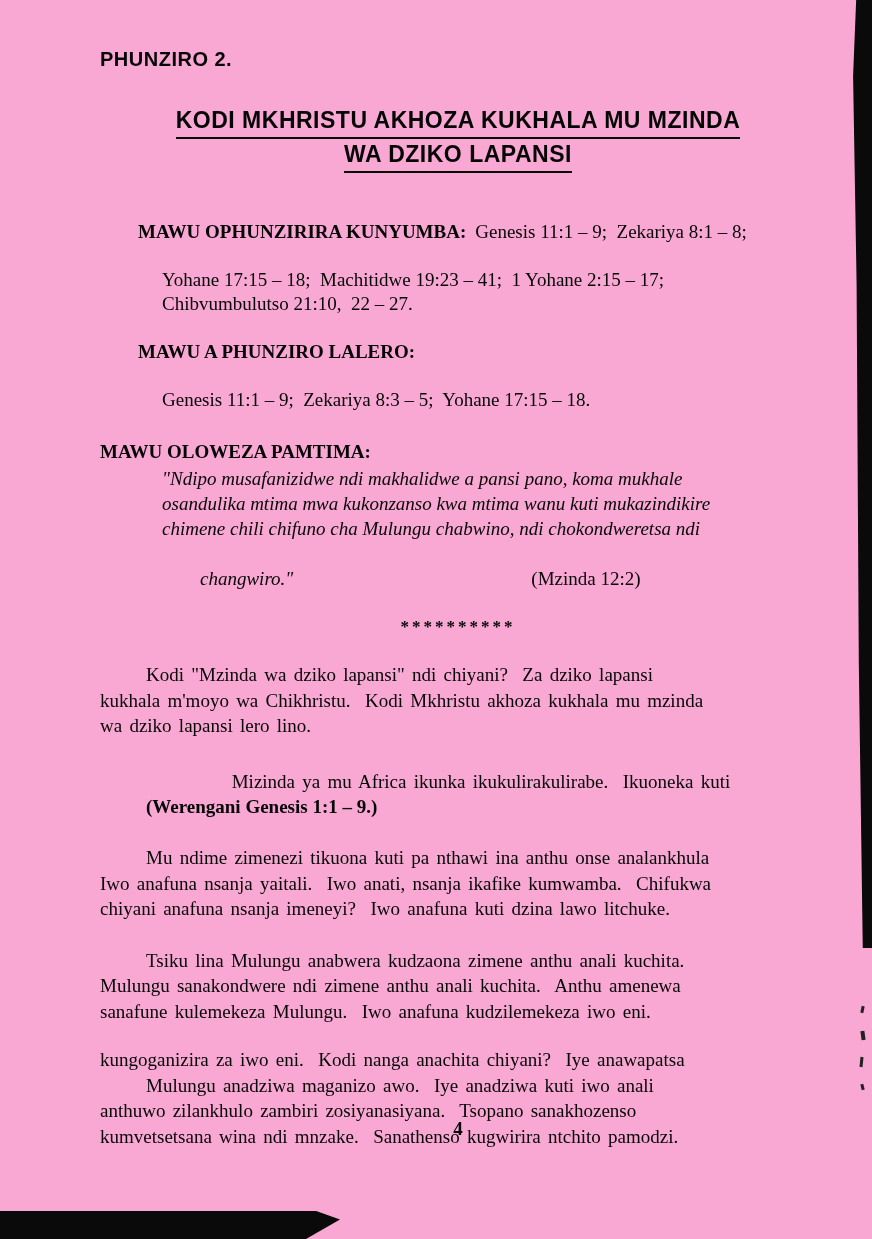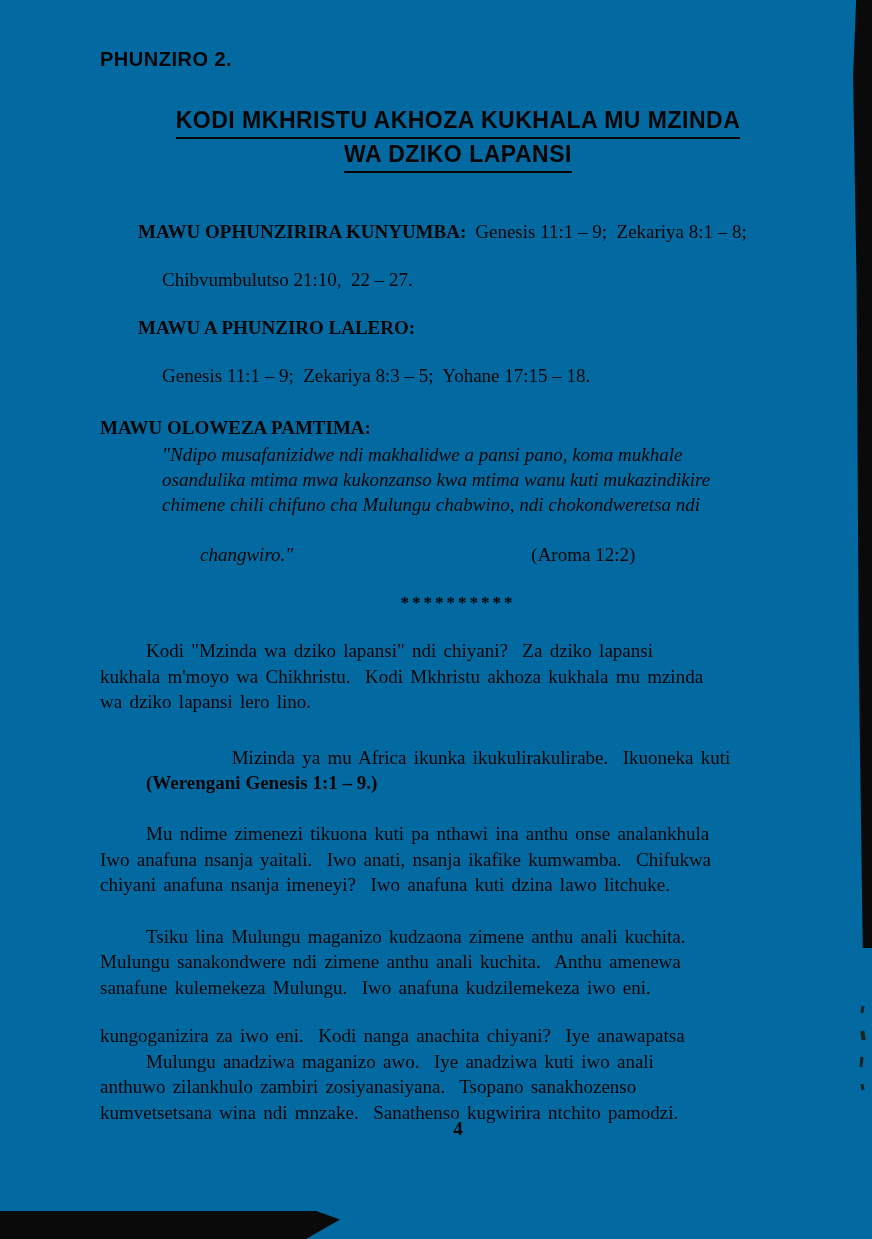--- a/index.html
+++ b/index.html
@@ -4,21 +4,21 @@
 <style>
   html, body { margin: 0; padding: 0; }
   body {
     width: 872px; height: 1239px;
     background: #ffffff;
     position: relative;
     overflow: hidden;
     font-family: "Liberation Serif", "DejaVu Serif", serif;
     color: #060606;
   }
-  .page { position: absolute; inset: 0; background: #0369a1; }
+  .page { position: absolute; inset: 0; background: #f9a8d4; }
 
   
   .scan-bar-right {
     position: absolute; top: 0; right: 0;
     width: 22px; height: 948px; background: #0a0a0a;
     clip-path: polygon(28% 0, 100% 0, 100% 100%, 58% 100%, 40% 70%, 30% 30%, 14% 8%);
   }
   .scan-wedge-bottom {
     position: absolute; left: 0; bottom: 0;
     width: 340px; height: 28px; background: #0a0a0a;
@@ -92,34 +92,35 @@
 
     <div class="title">
       <span class="title-line">KODI MKHRISTU AKHOZA KUKHALA MU MZINDA</span><br>
       <span class="title-line">WA DZIKO LAPANSI</span>
     </div>
 
     <div class="refs">
       <div class="ref-line">
         <span class="bold-label">MAWU OPHUNZIRIRA KUNYUMBA:</span><span class="ref-after-label">Genesis 11:1 – 9;  Zekariya 8:1 – 8;</span>
       </div>
+      <div class="ref-line indent">Yohane 17:15 – 18;  Machitidwe 19:23 – 41;  1 Yohane 2:15 – 17;</div>
       <div class="ref-line indent">Chibvumbulutso 21:10,  22 – 27.</div>
       <div class="ref-line">
         <span class="bold-label">MAWU A PHUNZIRO LALERO:</span>
       </div>
       <div class="ref-line indent">Genesis 11:1 – 9;  Zekariya 8:3 – 5;  Yohane 17:15 – 18.</div>
     </div>
 
     <div class="memory-label">MAWU OLOWEZA PAMTIMA:</div>
     <div class="quote">
       <div class="q-line">"Ndipo musafanizidwe ndi makhalidwe a pansi pano, koma mukhale</div>
       <div class="q-line">osandulika mtima mwa kukonzanso kwa mtima wanu kuti mukazindikire</div>
       <div class="q-line">chimene chili chifuno cha Mulungu chabwino, ndi chokondweretsa ndi</div>
       <div class="q-last">
-        <span>changwiro."</span><span class="citation">(Aroma 12:2)</span>
+        <span>changwiro."</span><span class="citation">(Mzinda 12:2)</span>
       </div>
     </div>
     <div class="stars">**********</div>
 
     <div class="para">
       <div class="p-line first">Kodi "Mzinda wa dziko lapansi" ndi chiyani?  Za dziko lapansi</div>
       <div class="p-line">kukhala m'moyo wa Chikhristu.  Kodi Mkhristu akhoza kukhala mu mzinda</div>
       <div class="p-line">wa dziko lapansi lero lino.</div>
     </div>
 
@@ -129,21 +130,21 @@
 
     <div class="reading-note">(Werengani Genesis 1:1 – 9.)</div>
 
     <div class="para">
       <div class="p-line first">Mu ndime zimenezi tikuona kuti pa nthawi ina anthu onse analankhula</div>
       <div class="p-line">Iwo anafuna nsanja yaitali.  Iwo anati, nsanja ikafike kumwamba.  Chifukwa</div>
       <div class="p-line">chiyani anafuna nsanja imeneyi?  Iwo anafuna kuti dzina lawo litchuke.</div>
     </div>
 
     <div class="para">
-      <div class="p-line first">Tsiku lina Mulungu maganizo kudzaona zimene anthu anali kuchita.</div>
+      <div class="p-line first">Tsiku lina Mulungu anabwera kudzaona zimene anthu anali kuchita.</div>
       <div class="p-line">Mulungu sanakondwere ndi zimene anthu anali kuchita.  Anthu amenewa</div>
       <div class="p-line">sanafune kulemekeza Mulungu.  Iwo anafuna kudzilemekeza iwo eni.</div>
     </div>
 
     <div class="para" style="margin-top: 23px;">
       <div class="p-line">kungoganizira za iwo eni.  Kodi nanga anachita chiyani?  Iye anawapatsa</div>
       <div class="p-line first">Mulungu anadziwa maganizo awo.  Iye anadziwa kuti iwo anali</div>
       <div class="p-line">anthuwo zilankhulo zambiri zosiyanasiyana.  Tsopano sanakhozenso</div>
       <div class="p-line">kumvetsetsana wina ndi mnzake.  Sanathenso kugwirira ntchito pamodzi.</div>
     </div>

